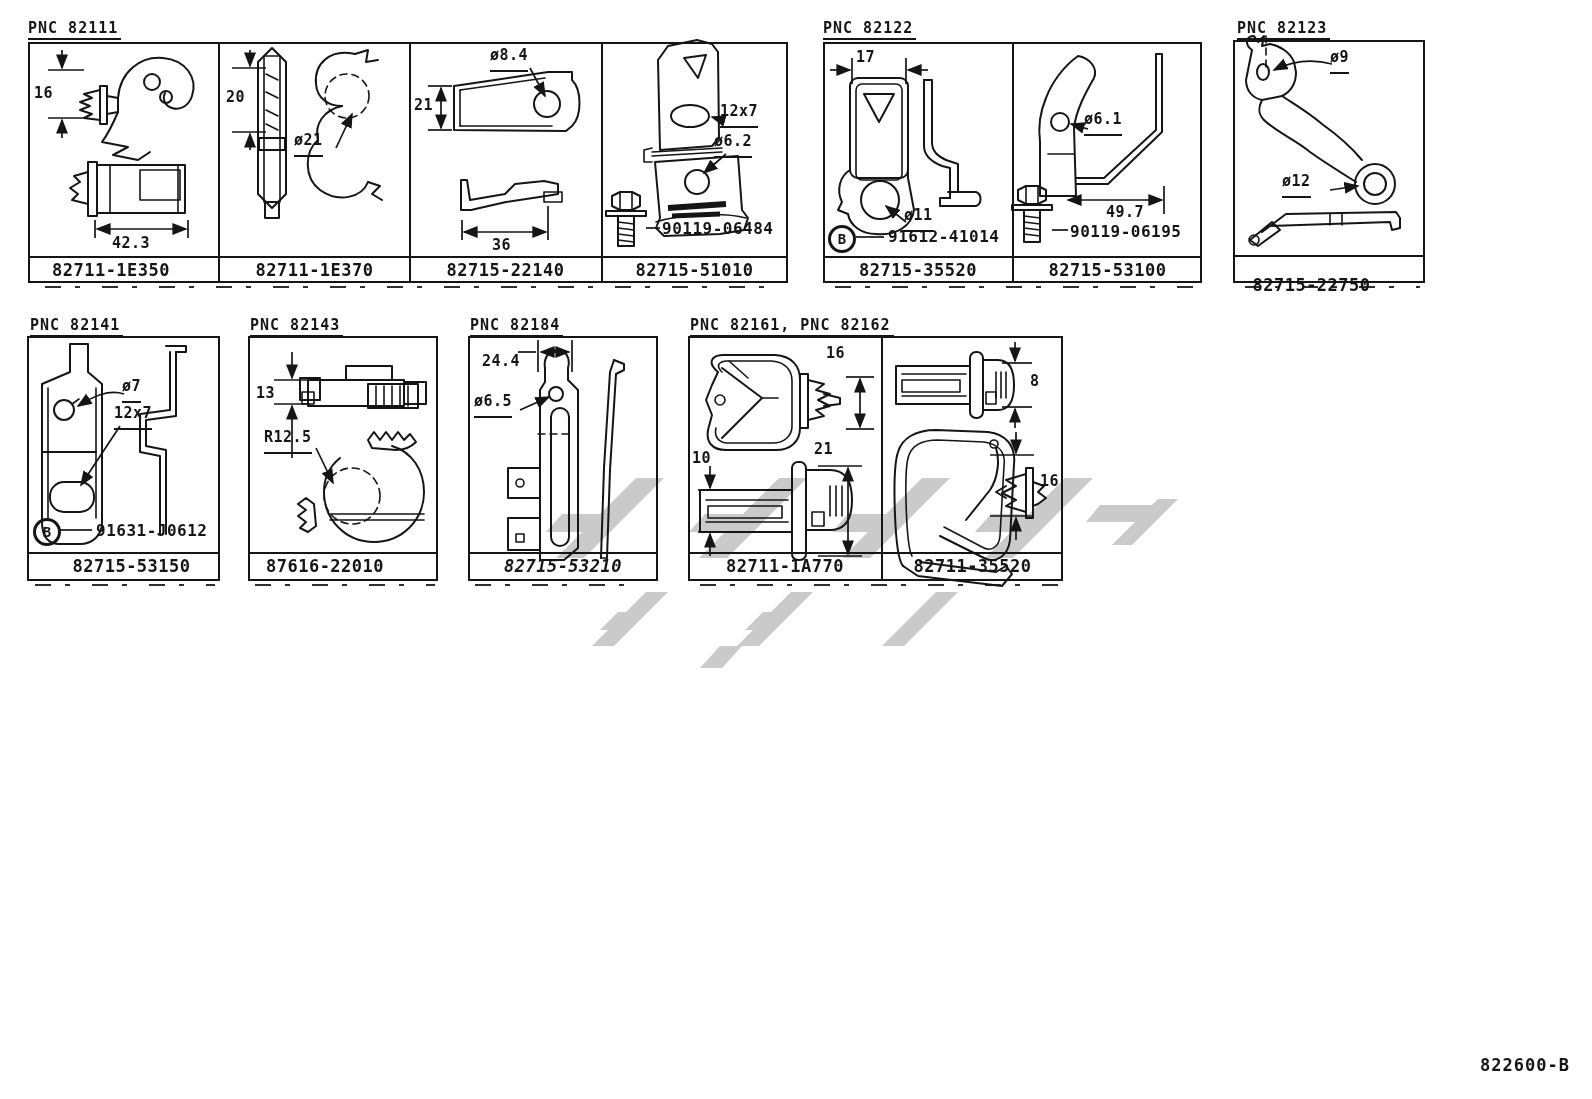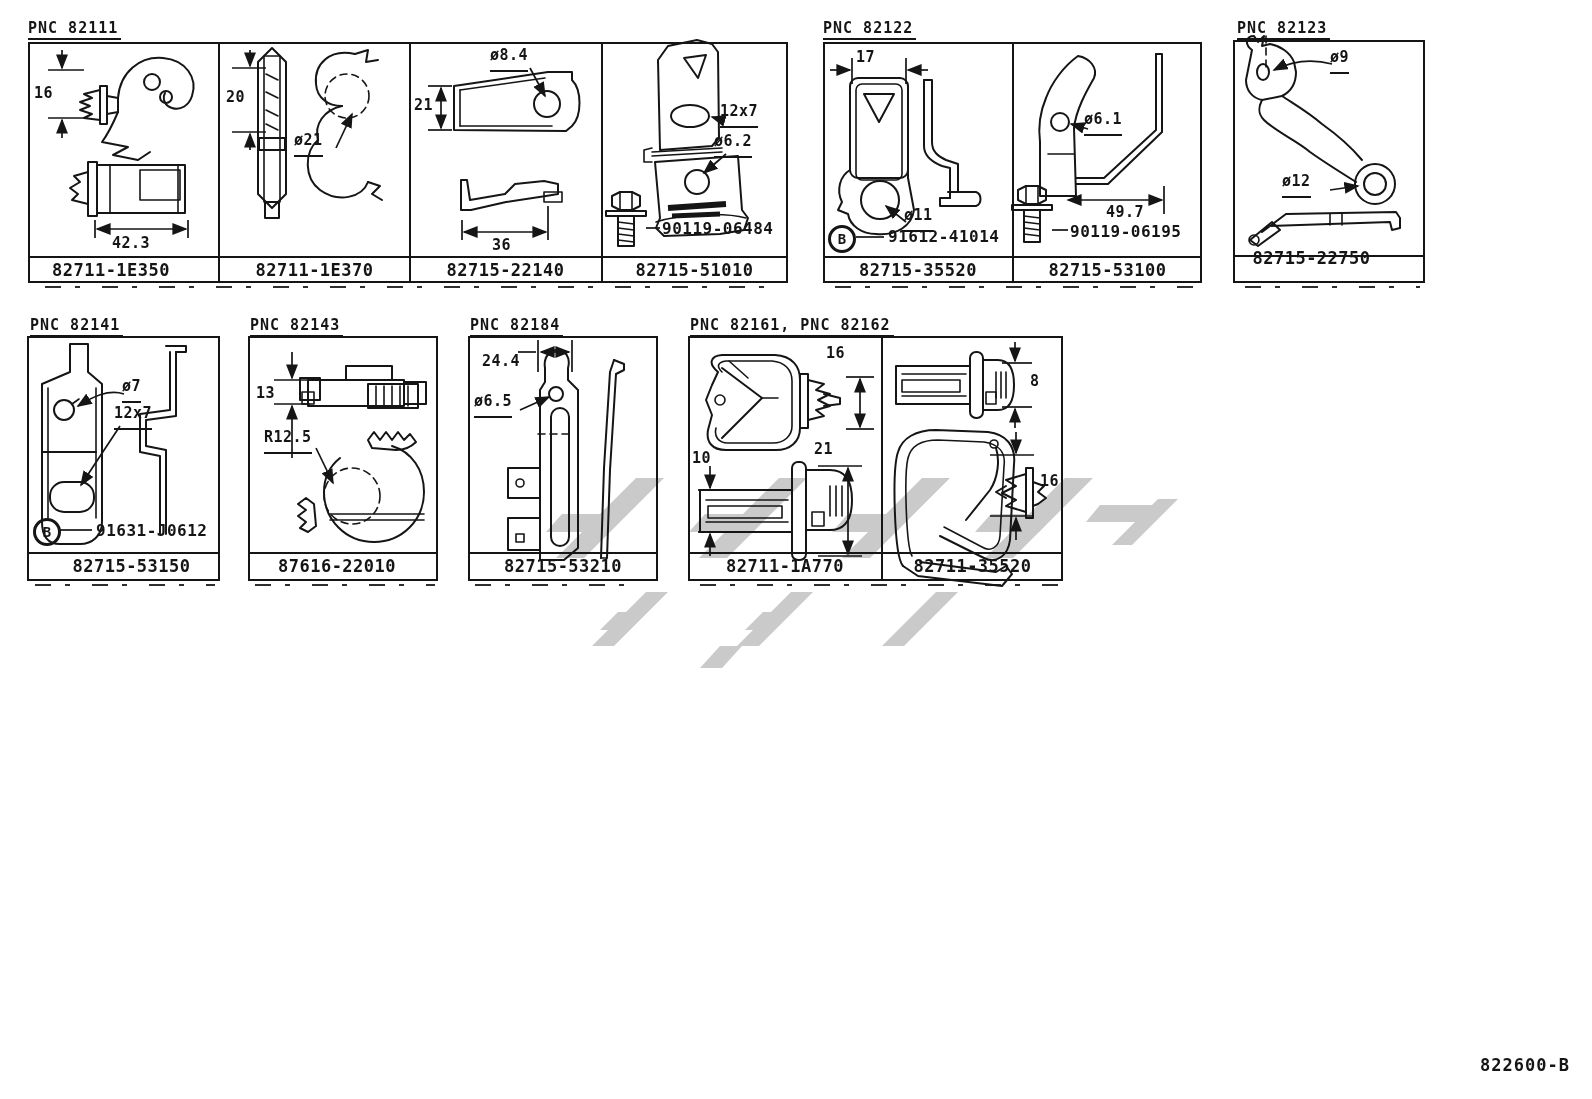--- a/index.html
+++ b/index.html
@@ -363,24 +363,24 @@
       <line class="dl" x1="1016" y1="540" x2="1016" y2="518" marker-end="url(#ah)"></line>
     </g>
   </svg>
 
   <div class="pn" style="left:30px;top:260px;width:162px;">82711-1E350</div>
   <div class="pn" style="left:221px;top:260px;width:187px;">82711-1E370</div>
   <div class="pn" style="left:412px;top:260px;width:187px;">82715-22140</div>
   <div class="pn" style="left:603px;top:260px;width:183px;">82715-51010</div>
   <div class="pn" style="left:825px;top:260px;width:186px;">82715-35520</div>
   <div class="pn" style="left:1015px;top:260px;width:185px;">82715-53100</div>
-  <div class="pn" style="left:1235px;top:248px;width:153px;">82715-22750</div>
+  <div class="pn" style="left:1235px;top:275px;width:153px;">82715-22750</div>
   <div class="pn" style="left:29px;top:556px;width:189px;padding-left:8px;">82715-53150</div>
-  <div class="pn" style="left:244px;top:556px;width:186px;">87616-22010</div>
-  <div class="pn" style="left:470px;top:556px;width:186px;">82715-53210</div>
+  <div class="pn" style="left:232px;top:556px;width:186px;">87616-22010</div>
+  <div class="pn" style="left:470px;top:556px;width:186px;font-style:italic;">82715-53210</div>
   <div class="pn" style="left:690px;top:556px;width:190px;">82711-1A770</div>
   <div class="pn" style="left:884px;top:556px;width:177px;">82711-35520</div>
 
   <div class="dim" style="left:34px;top:84px;">16</div>
   <div class="dim" style="left:112px;top:234px;">42.3</div>
   <div class="dim" style="left:226px;top:88px;">20</div>
   <div class="dim u" style="left:294px;top:131px;">ø21</div>
   <div class="dim u" style="left:490px;top:46px;">ø8.4</div>
   <div class="dim" style="left:414px;top:96px;">21</div>
   <div class="dim" style="left:492px;top:212px;margin-top:24px;">36</div>

